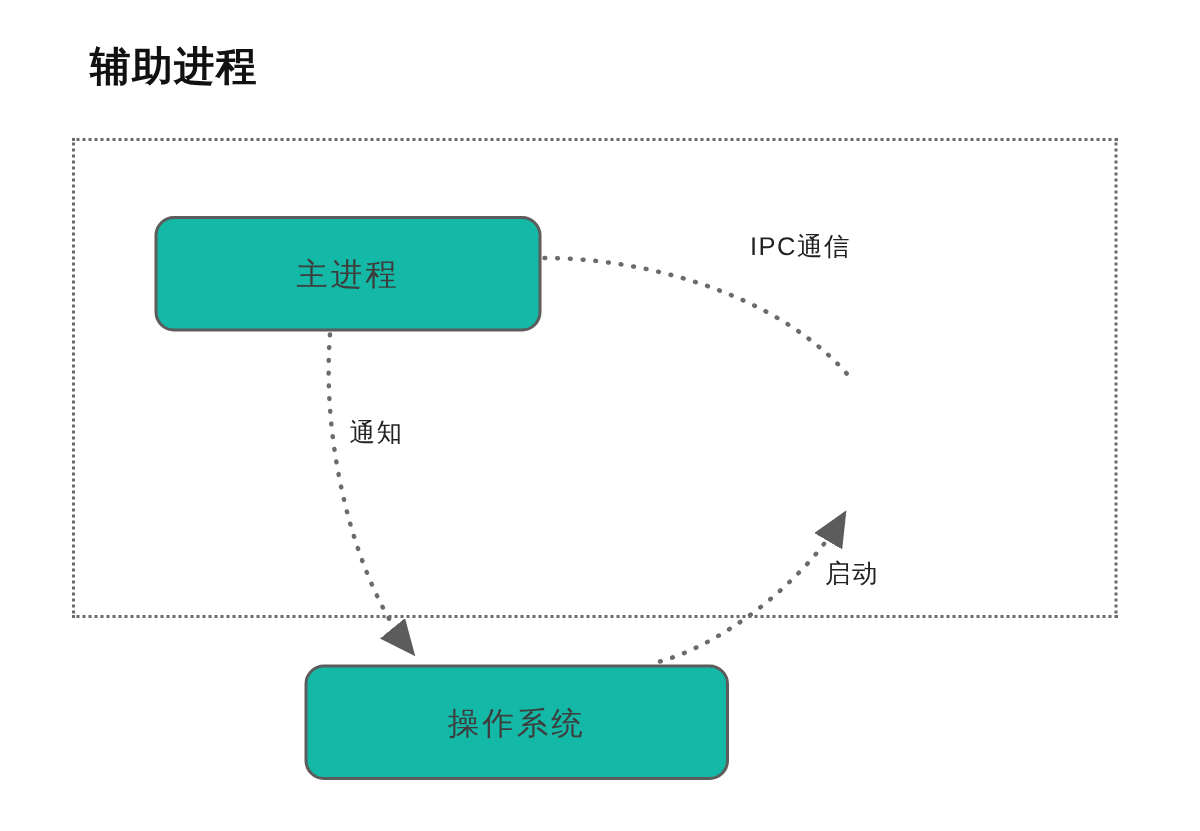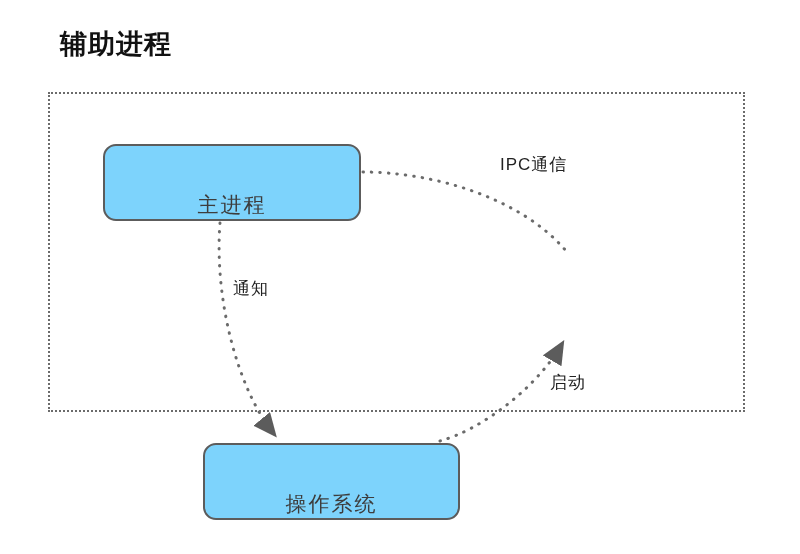--- a/index.html
+++ b/index.html
@@ -36,23 +36,23 @@
     height: 320px;
     box-sizing: border-box;
     border: 2px dotted #6b6b6b;
     background: transparent;
   }
   .node-box {
     position: absolute;
     box-sizing: border-box;
     border: 2.5px solid #5c5c5c;
     border-radius: 13px;
-    background: #7dd3fc;
+    background: #14b8a6;
     display: flex;
-    align-items: flex-end;
+    align-items: center;
     justify-content: center;
   }
   .node-label {
     font-size: 21px;
     color: #3d3d3d;
     letter-spacing: 2px;
     white-space: nowrap;
   }
   #node-main-process {
     left: 103px;
@@ -62,21 +62,21 @@
   }
   #node-helper-process {
     left: 458px;
     top: 255px;
     width: 257px;
     height: 77px;
   }
   #node-operating-system {
     left: 203px;
     top: 443px;
-    width: 257px;
+    width: 283px;
     height: 77px;
   }
   #edge-layer {
     position: absolute;
     left: 0;
     top: 0;
     width: 800px;
     height: 554px;
     pointer-events: none;
   }

